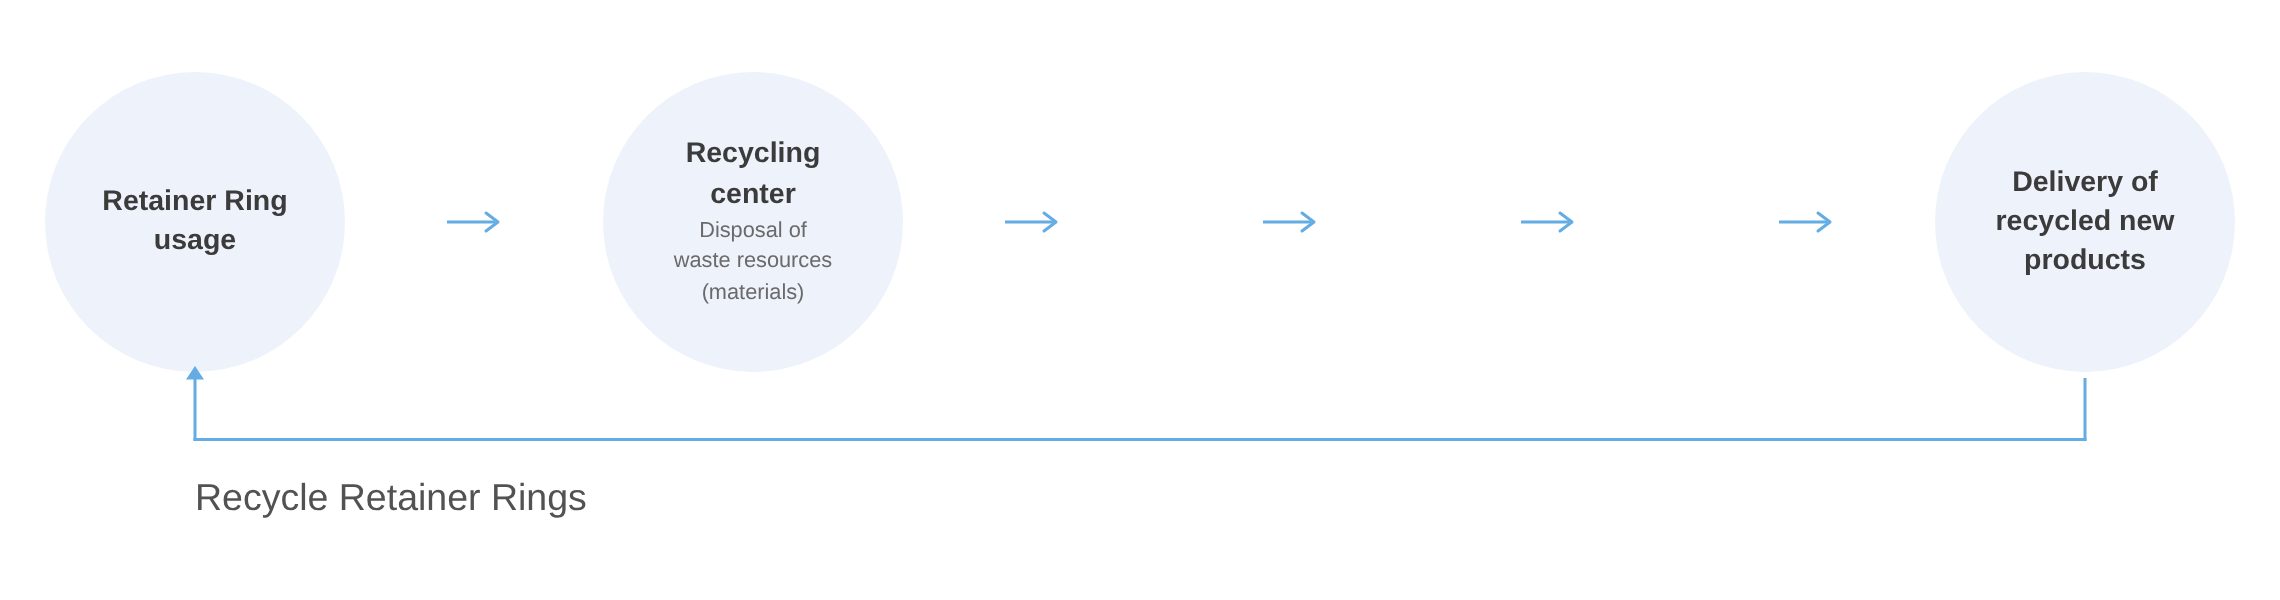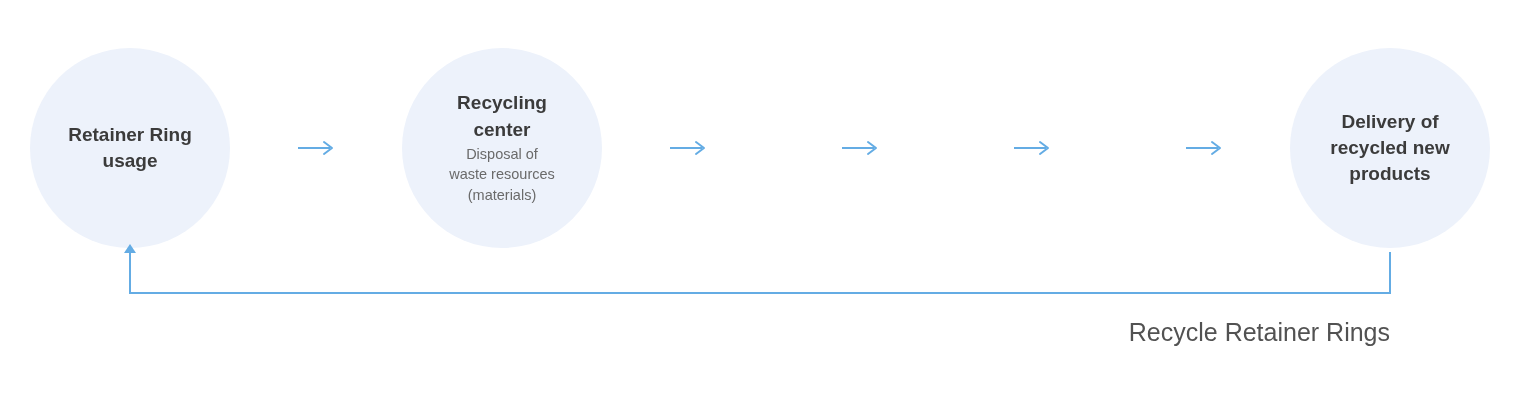--- a/index.html
+++ b/index.html
@@ -78,21 +78,21 @@
     width: 0; height: 0;
     border-left: 6px solid transparent;
     border-right: 6px solid transparent;
     border-bottom: 9px solid var(--arrow);
   }
   .loop-label {
     position: absolute;
     top: 318px;
     left: 130px;
     width: 1260px;
-    text-align: right;
+    text-align: left;
     font-size: 25px;
     color: var(--loop-label-text);
     font-weight: normal;
   }
 </style>
 </head>
 <body>
 
 <div class="stage">
 

